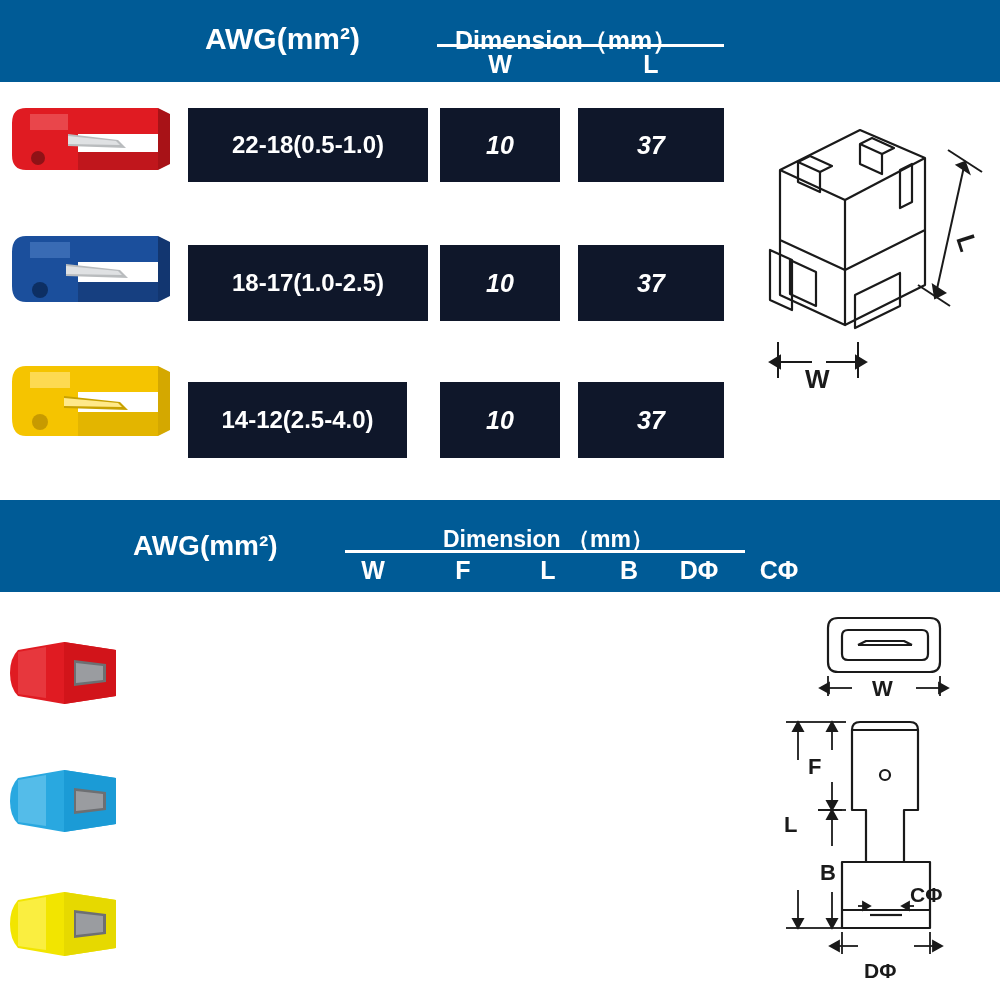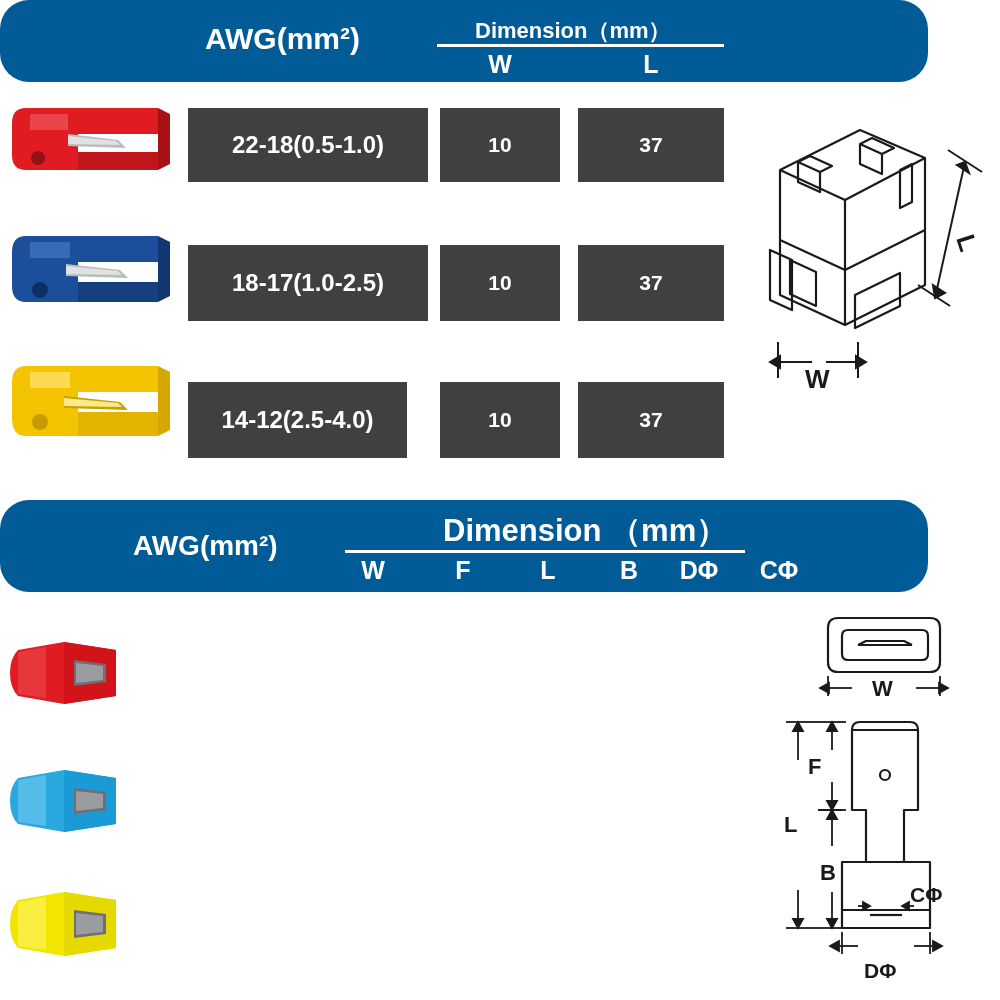--- a/index.html
+++ b/index.html
@@ -9,66 +9,65 @@
     font-family:"Liberation Sans", sans-serif;
     overflow:hidden;
     position:relative;
   }
   .panel{position:absolute;left:0;width:1000px;}
   #panel-top{top:0;height:490px;}
   #panel-bottom{top:500px;height:500px;}
 
   
   .header-bar{
-    position:absolute;left:0;width:928px;
+    position:absolute;left:0;width:1000px;
     background:#005b96;
     color:#ffffff;
-    border-radius:29px;
   }
   #top-header{top:0;height:82px;}
   #bottom-header{top:0;height:92px;}
 
   .hdr-awg{
     position:absolute;
     font-weight:bold;
     color:#ffffff;
     white-space:nowrap;
   }
   #top-awg{left:205px;top:22px;font-size:30px;}
   #bottom-awg{left:133px;top:30px;font-size:28px;}
 
   .hdr-dim{
     position:absolute;
     font-weight:bold;color:#ffffff;white-space:nowrap;
   }
-  #top-dim{left:455px;top:16px;font-size:22px;margin-left:20px;}
-  #bottom-dim{left:443px;top:10px;font-size:31px;}
+  #top-dim{left:455px;top:24px;font-size:25px;}
+  #bottom-dim{left:443px;top:24px;font-size:23px;}
 
   .dim-rule{
     position:absolute;height:3px;background:#ffffff;
   }
   #top-rule{left:437px;top:44px;width:287px;}
   #bottom-rule{left:345px;top:50px;width:400px;}
 
   .sub{
     position:absolute;font-weight:bold;color:#ffffff;font-size:25px;
     text-align:center;
   }
 
   
   .cell{
     position:absolute;
-    background:#404040;
+    background:#0f172a;
     color:#ffffff;
     font-weight:bold;
     display:flex;align-items:center;justify-content:center;
     box-sizing:border-box;
   }
   .cell.label{font-size:24px;}
-  .cell.num{font-size:21px;}
+  .cell.num{font-size:25px;font-style:italic;}
 
   
   .conn{position:absolute;}
 
   .divider{
     position:absolute;left:0;width:1000px;height:10px;background:#ffffff;
   }
 
   svg{display:block;}
 </style>

